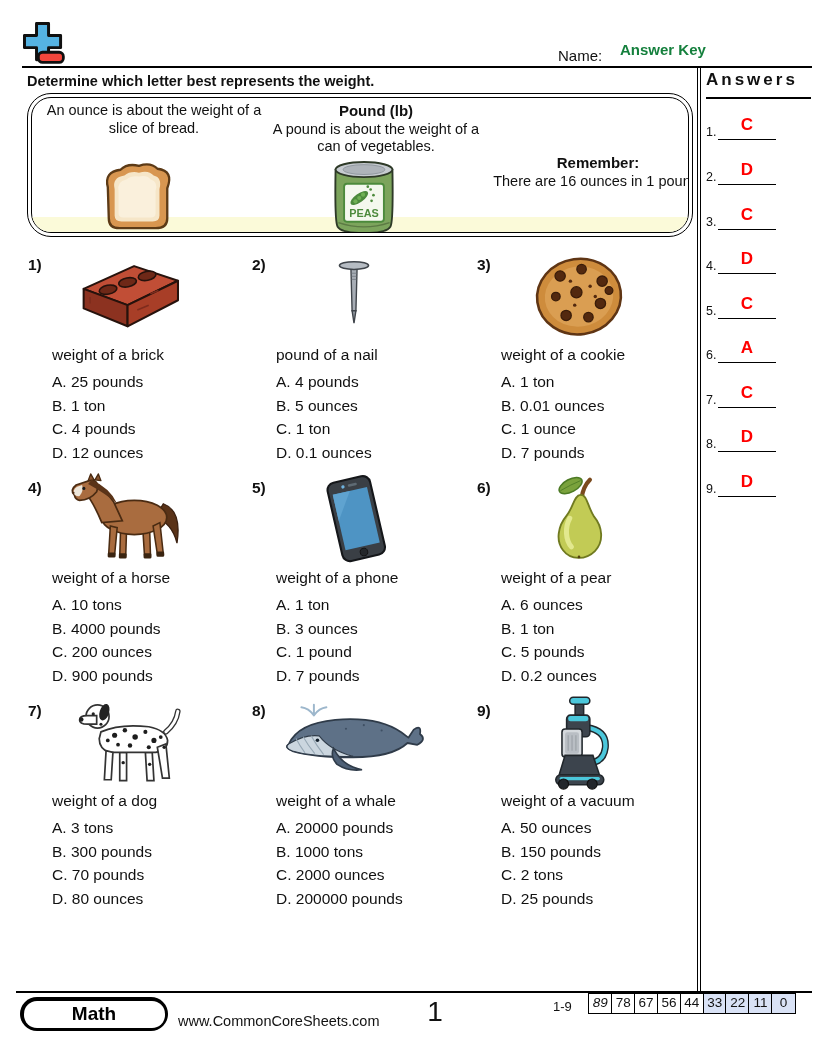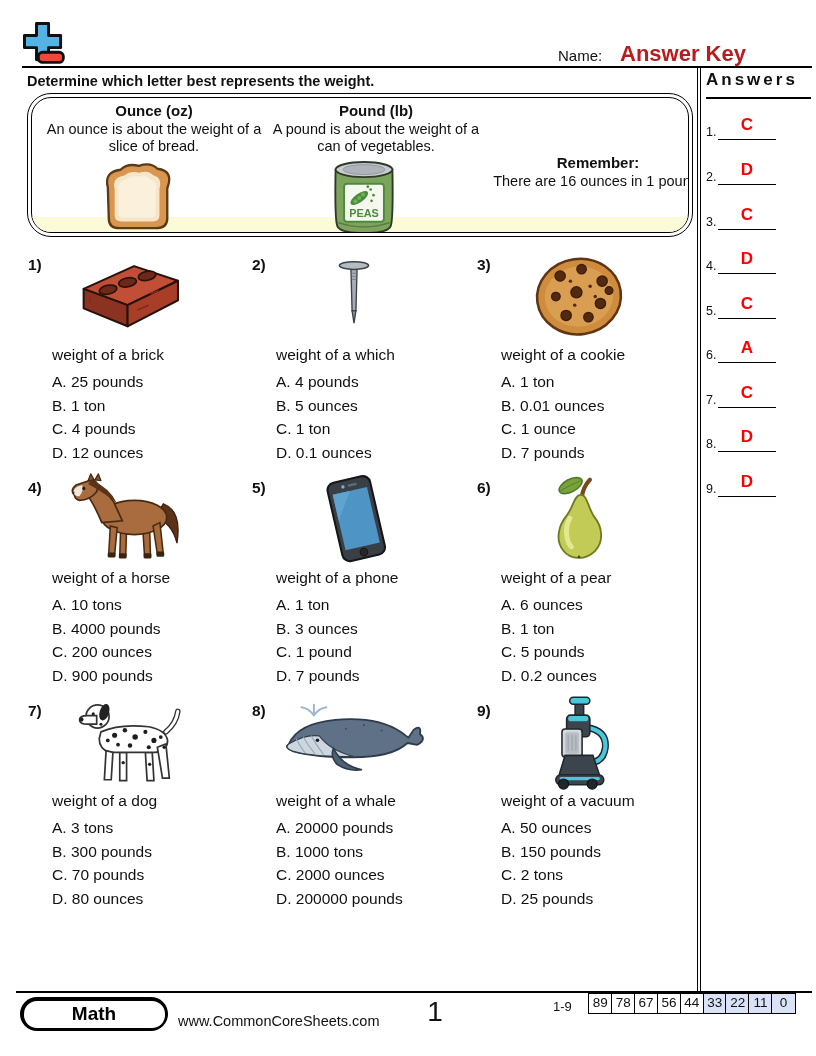--- a/index.html
+++ b/index.html
@@ -6,21 +6,21 @@
   html,body { background:#ffffff; }
   .page {
     position:relative; width:816px; height:1056px; background:#fff;
     font-family:"Liberation Sans", sans-serif; color:#111; overflow:hidden;
   }
   
   .logo { position:absolute; left:18px; top:20px; width:50px; height:46px; }
   .title { position:absolute; left:130px; top:44px; width:400px; text-align:center;
            font-size:17.5px; letter-spacing:.2px; }
   .name-label { position:absolute; left:558px; top:47px; font-size:15px; }
-  .answer-key { position:absolute; left:620px; top:41px; font-size:22px; font-weight:bold; color:#b91c1c;text-align:right; }
+  .answer-key { position:absolute; left:620px; top:41px; font-size:15px; font-weight:bold; color:#15803d;text-align:right; }
   .header-rule { position:absolute; left:22px; top:66px; width:790px; height:2px; background:#000; }
   .instruction { position:absolute; left:27px; top:73px; font-size:14.5px; font-weight:bold; }
 
   
   .infobox { position:absolute; left:27px; top:93px; width:666px; height:144px;
              border:1.6px solid #000; border-radius:24px; background:#fff; }
   .infobox-inner { position:absolute; left:3px; top:3px; right:3px; bottom:3px;
              border:1.2px solid #000; border-radius:20px; overflow:hidden; background:#fff; }
   .yellow-strip { position:absolute; left:0; right:0; bottom:0; height:15px; background:#FBFAD9; }
   .unit-col { position:absolute; top:4px; text-align:center; font-size:14.5px; line-height:17.5px; }
@@ -58,21 +58,21 @@
                 background:#000; border-radius:17px; padding:3.5px; }
   .math-badge .inner { width:100%; height:100%; background:#fff; border-radius:13px;
                 display:flex; align-items:center; justify-content:center;
                 font-size:19px; font-weight:bold; color:#000; }
   .site-url { position:absolute; left:178px; top:1013px; font-size:14.5px; }
   .page-num { position:absolute; left:390px; top:996px; width:90px; text-align:center; font-size:28px; }
   .score-label { position:absolute; left:553px; top:999px; font-size:13px; }
   .score-cells { position:absolute; left:588px; top:993px; display:flex; }
   .cell { width:24.5px; height:21px; border:1.6px solid #000; margin-left:-1.6px;
           font-size:13.5px; line-height:18px; text-align:center; background:#fff; }
-  .cell:first-child { margin-left:0; }
+  .cell:first-child { margin-left:0;font-style:italic; }
   .cell.blue { background:#D9E2F6; }
 </style>
 </head>
 <body>
 
 <div class="page">
 
   <svg class="logo" viewBox="0 0 54 48">
     <path d="M20,3 h13 v13 h13 v13 h-13 v13 h-13 v-13 h-13 v-13 h13 z" fill="#55B3E3" stroke="#101010" stroke-width="3.2" stroke-linejoin="round"></path>
     <rect x="22" y="34" width="27" height="11" rx="4.5" fill="#F2463C" stroke="#101010" stroke-width="3"></rect>
@@ -80,21 +80,20 @@
   <div class="name-label">Name:</div>
   <div class="answer-key">Answer Key</div>
   <div class="header-rule"></div>
   <div class="instruction">Determine which letter best represents the weight.</div>
 
   <div class="infobox">
     <div class="infobox-inner">
       <div class="yellow-strip"></div>
 
       <div class="unit-col col-ounce">
-        <div class="uh">Ounce (oz)</div>
         <div>An ounce is about the weight of a slice of bread.</div>
       </div>
 
       <div class="unit-col col-pound">
         <div class="uh">Pound (lb)</div>
         <div>A pound is about the weight of a can of vegetables.</div>
       </div>
 
       <div class="remember">
         <div class="rh">Remember:</div>
@@ -151,21 +150,21 @@
   <div class="q" style="left:252px; top:256px;">
     <div class="qnum">2)</div>
     <div class="qimg">
       <svg width="46" height="88" viewBox="0 0 60 100">
         <polygon points="26,13 34,13 32.5,68 27.5,68" fill="#A7ADB5" stroke="#3F444A" stroke-width="1.8"></polygon>
         <polygon points="27.5,68 32.5,68 30,84" fill="#8F969E" stroke="#3F444A" stroke-width="1.8"></polygon>
         <ellipse cx="30" cy="9" rx="19" ry="5" fill="#B6BCC3" stroke="#3F444A" stroke-width="2"></ellipse>
         <path d="M26.6,19 h6.8 M26.7,23 h6.6 M26.8,27 h6.4" stroke="#6E747C" stroke-width="1"></path>
       </svg>
     </div>
-    <div class="prompt">weight of a which</div>
+    <div class="prompt">pound of a nail</div>
     <div class="opts">
       <div>A. 4 pounds</div>
       <div>B. 5 ounces</div>
       <div>C. 1 ton</div>
       <div>D. 0.1 ounces</div>
     </div>
   </div>
 
   <div class="q" style="left:477px; top:256px;">
     <div class="qnum">3)</div>

